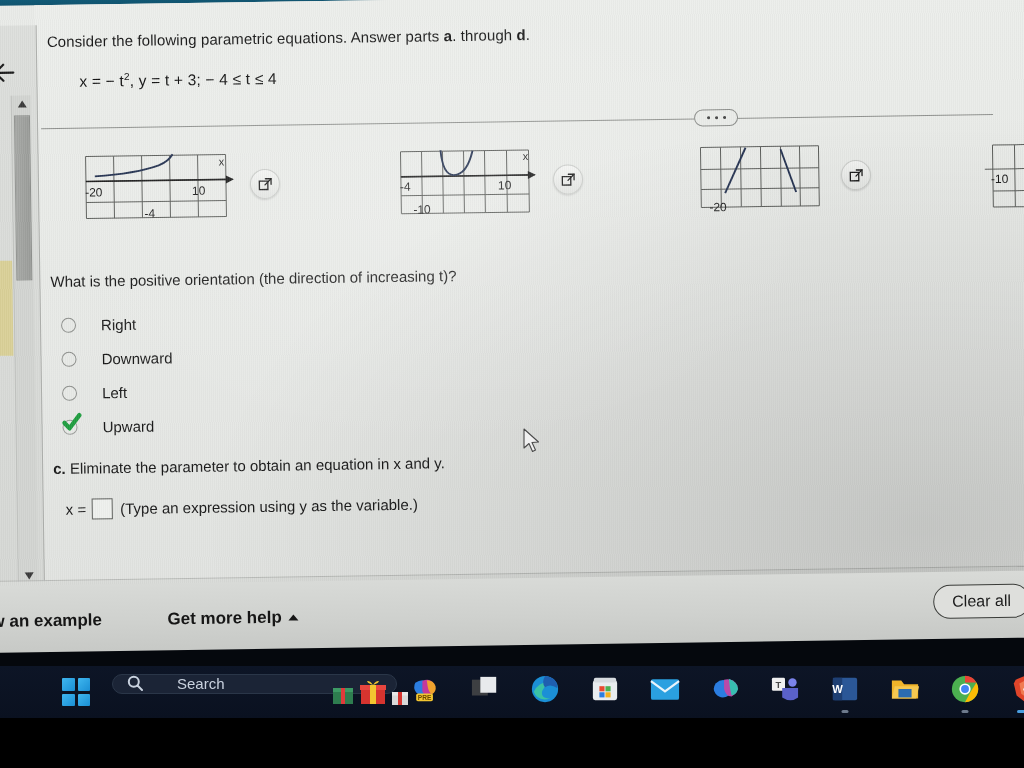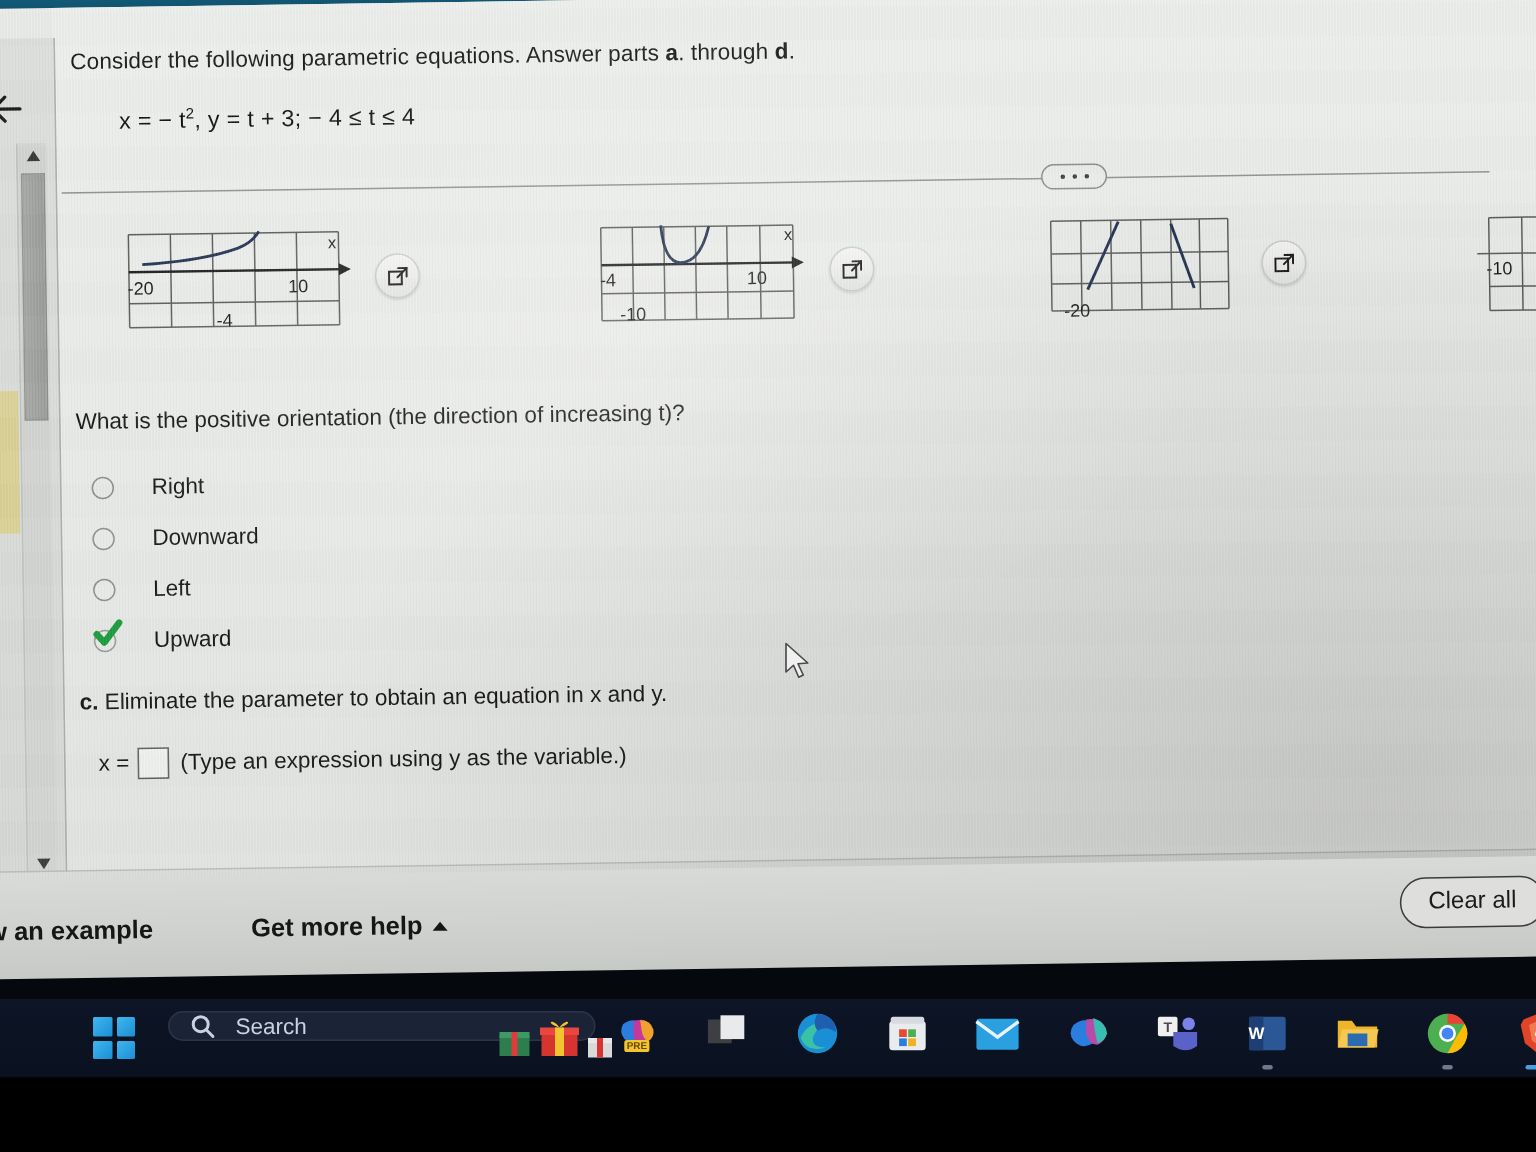--- a/index.html
+++ b/index.html
@@ -271,21 +271,21 @@
     gap: 3px;
   }
   .win-logo span { background: linear-gradient(135deg,#3fb6ef,#1a8fd4); border-radius: 1px; }
 
   .search-pill {
     position: absolute; left: 112px; top: 8px;
     width: 285px; height: 20px;
     background: #1b2436;
     border: 1px solid #2a3648;
     border-radius: 18px;
-    display: flex; align-items: center; padding: 0 14px;
+    display: flex; padding: 0 14px; gap: 20px;
   }
   .search-pill svg { width: 16px; height: 16px; stroke: #c9d2df; fill: none; stroke-width: 2; flex: 0 0 auto; }
   .search-text { margin-left: 14px; color: #c9d2df; font-size: 15px; }
 
   .gifts {
     position: absolute; left: 330px; top: 10px;
     display: flex; align-items: flex-end; gap: 2px;
   }
 
   .tb-icons {

